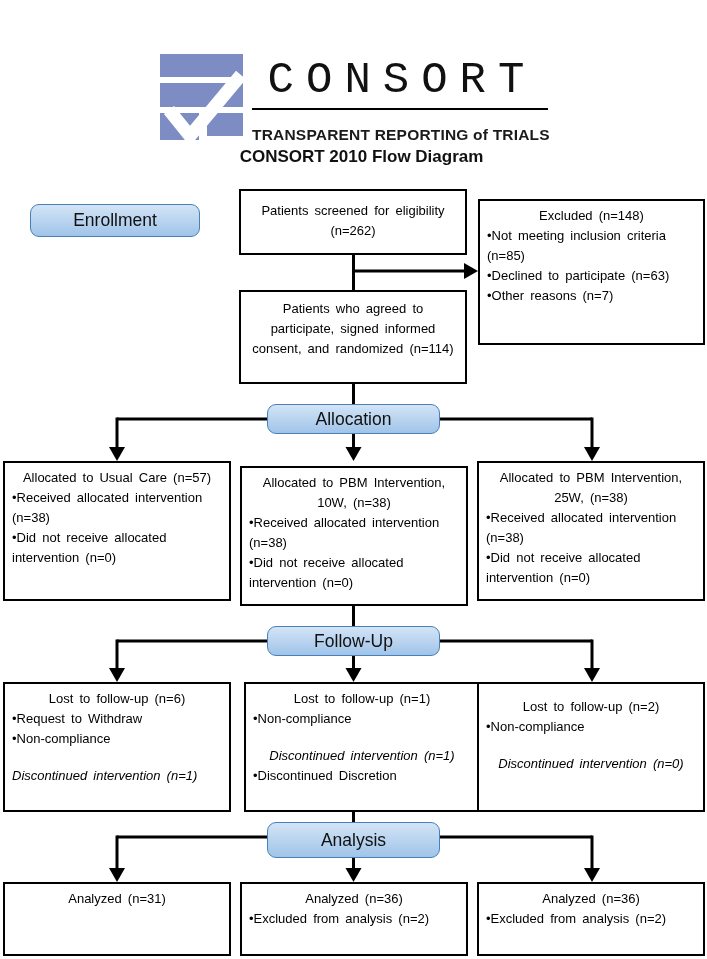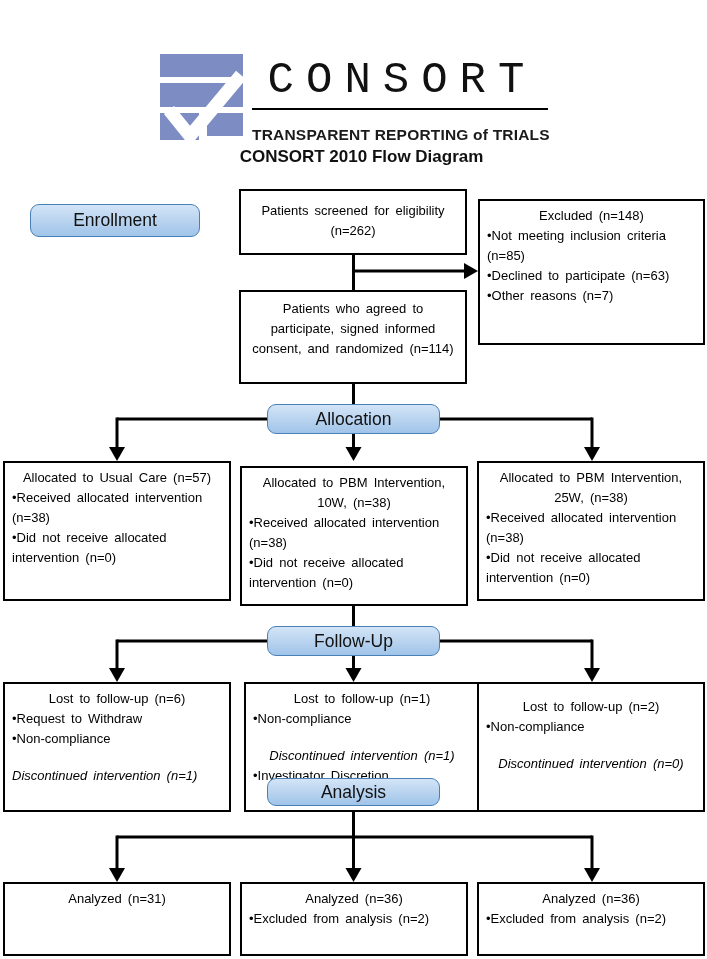--- a/index.html
+++ b/index.html
@@ -99,21 +99,21 @@
       <polygon points="584,668 600,668 592,682"></polygon>
       <polygon points="109,868 125,868 117,882"></polygon>
       <polygon points="345.5,868 361.5,868 353.5,882"></polygon>
       <polygon points="584,868 600,868 592,882"></polygon>
     </g>
   </svg>
 
   <div class="stage" style="left:30px;top:204px;width:170px;height:33px">Enrollment</div>
   <div class="stage" style="left:267px;top:404px;width:173px;height:30px">Allocation</div>
   <div class="stage" style="left:267px;top:626px;width:173px;height:30px">Follow-Up</div>
-  <div class="stage" style="left:267px;top:778px;width:173px;height:28px">Analysis</div>
+  <div class="stage" style="left:267px;top:822px;width:173px;height:36px">Analysis</div>
 
   <div class="fbox" style="left:239px;top:189px;width:228px;height:66px">
     <div class="c" style="padding-top:5px">Patients screened for eligibility (n=262)</div>
   </div>
 
   <div class="fbox" style="left:478px;top:199px;width:227px;height:146px">
     <div class="c">Excluded (n=148)</div>
     <div class="b">•Not meeting inclusion criteria (n=85)</div>
     <div class="b">•Declined to participate (n=63)</div>
     <div class="b">•Other reasons (n=7)</div>
@@ -145,21 +145,21 @@
     <div class="c">Lost to follow-up (n=6)</div>
     <div class="b">•Request to Withdraw</div>
     <div class="b">•Non-compliance</div>
     <div class="t gap">Discontinued intervention (n=1)</div>
   </div>
 
   <div class="fbox" style="left:244px;top:682px;width:236px;height:130px">
     <div class="c">Lost to follow-up (n=1)</div>
     <div class="b">•Non-compliance</div>
     <div class="c gap">Discontinued intervention (n=1)</div>
-    <div class="b">•Investigator Discretion</div>
+    <div class="b">•Discontinued Discretion</div>
   </div>
 
   <div class="fbox" style="left:477px;top:682px;width:228px;height:130px">
     <div class="c" style="padding-top:8px">Lost to follow-up (n=2)</div>
     <div class="b">•Non-compliance</div>
     <div class="c gap">Discontinued intervention (n=0)</div>
   </div>
 
   <div class="fbox" style="left:3px;top:882px;width:228px;height:74px">
     <div class="c">Analyzed (n=31)</div>

